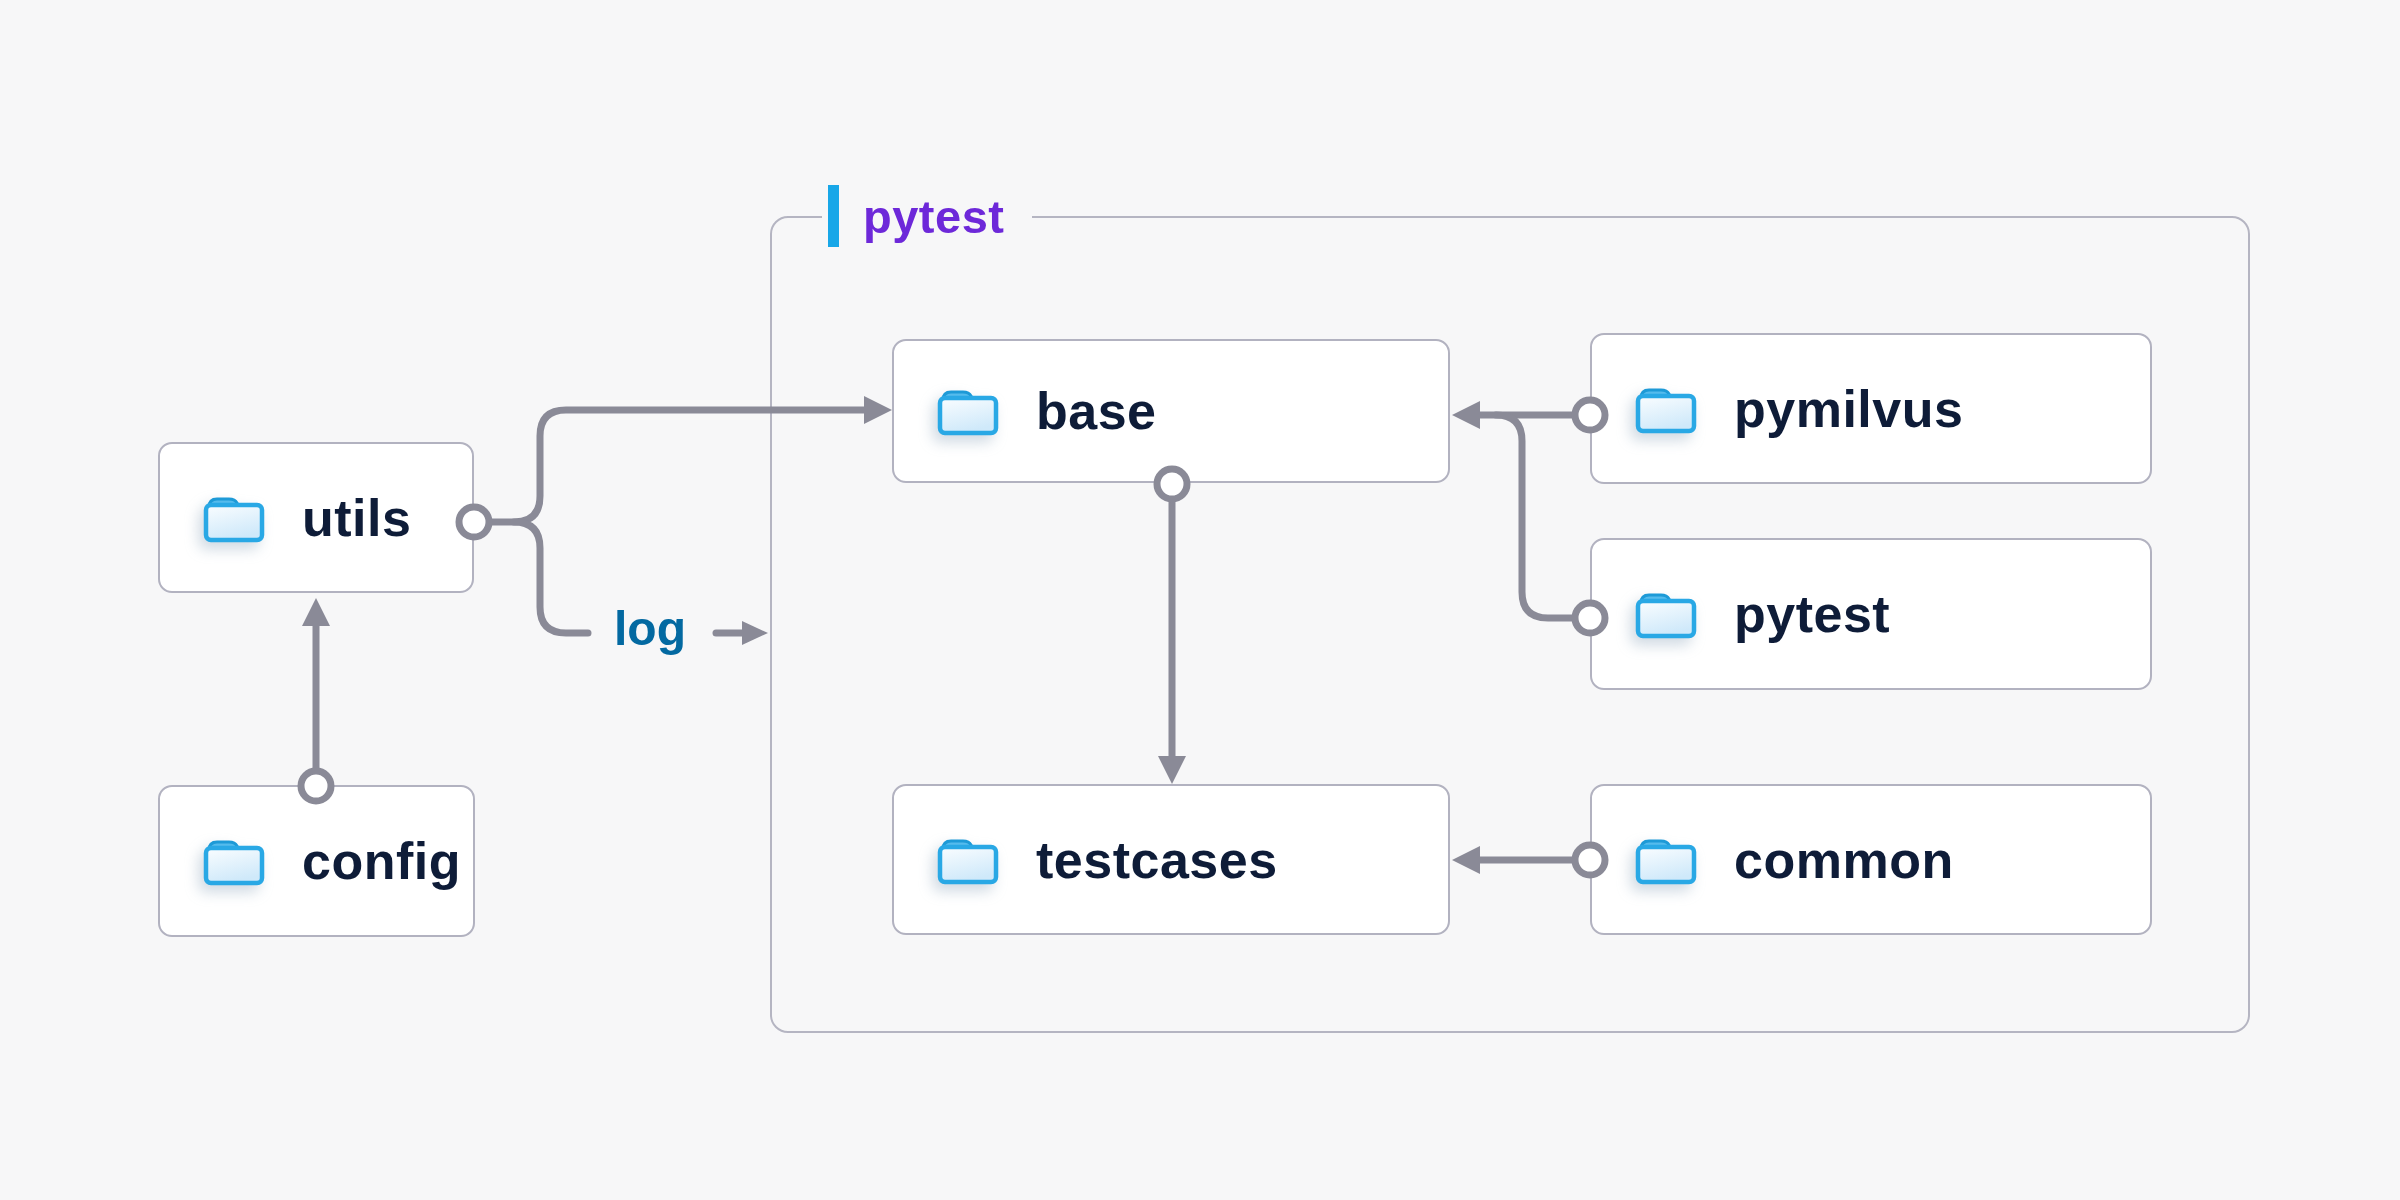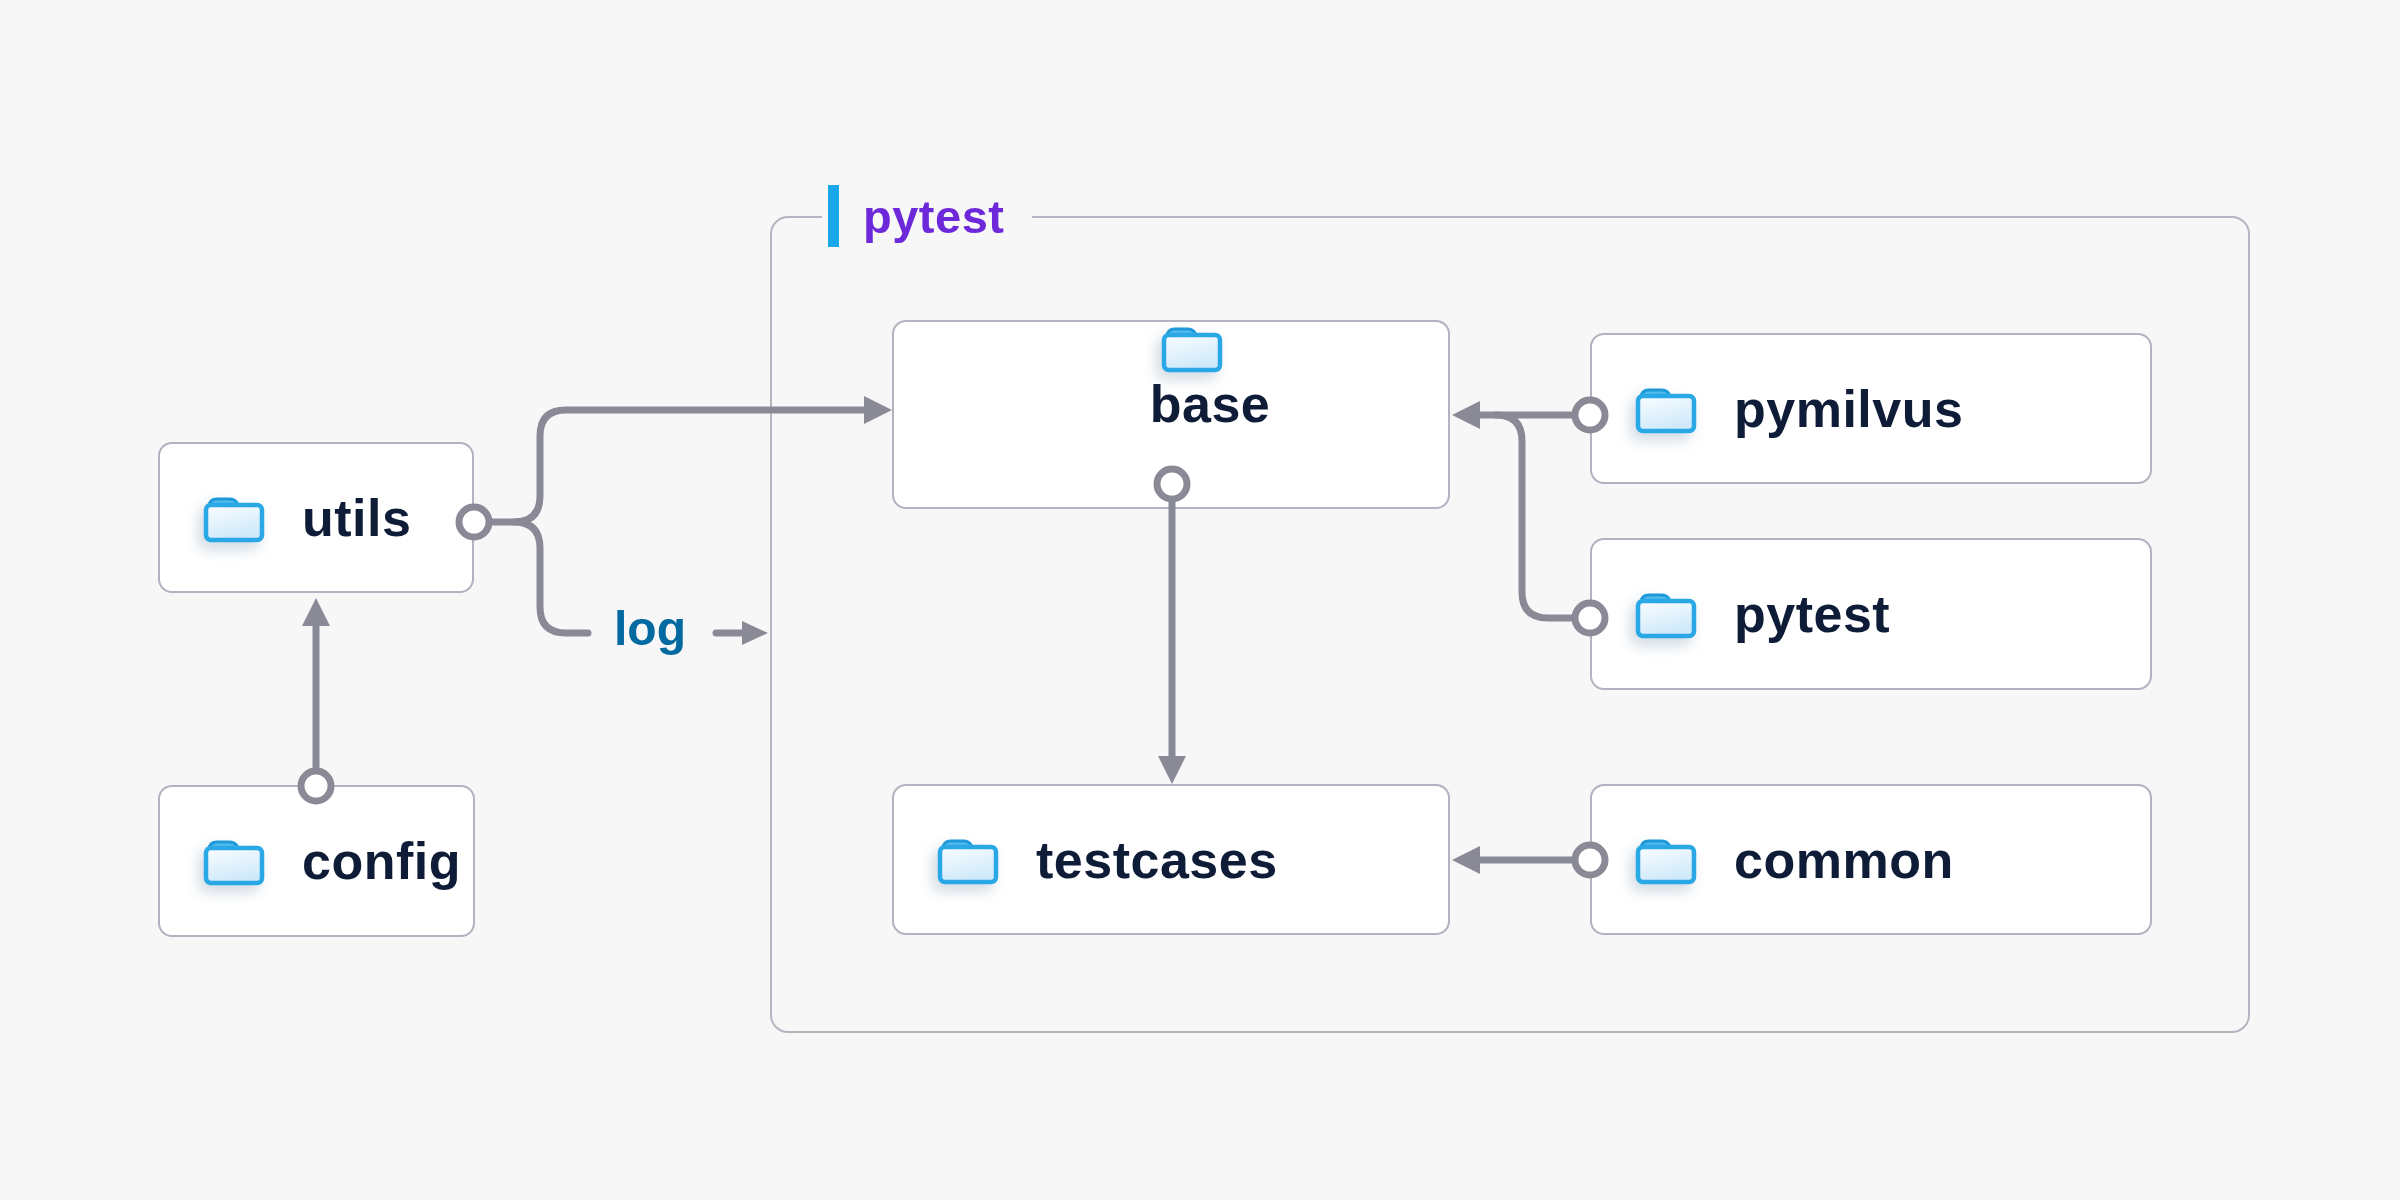--- a/index.html
+++ b/index.html
@@ -62,21 +62,21 @@
   .node .node-label{
     margin-left:36px;
     font-size:52px;
     font-weight:700;
     color:#0e1c38;
     letter-spacing:0.5px;
     white-space:nowrap;
   }
   .node-utils    {left:158px; top:442px; width:316px; height:151px;}
   .node-config   {left:158px; top:785px; width:317px; height:152px;}
-  .node-base     {left:892px; top:320px; width:558px; height:189px;flex-direction:column;}
+  .node-base     {left:892px; top:339px; width:558px; height:144px;}
   .node-pymilvus {left:1590px;top:333px; width:562px; height:151px;}
   .node-check    {left:1590px;top:538px; width:562px; height:152px;}
   .node-testcases{left:892px; top:784px; width:558px; height:151px;}
   .node-common   {left:1590px;top:784px; width:562px; height:151px;}
 
   
   svg.connectors{
     position:absolute;left:0;top:0;width:2400px;height:1200px;
     z-index:5;
     pointer-events:none;

